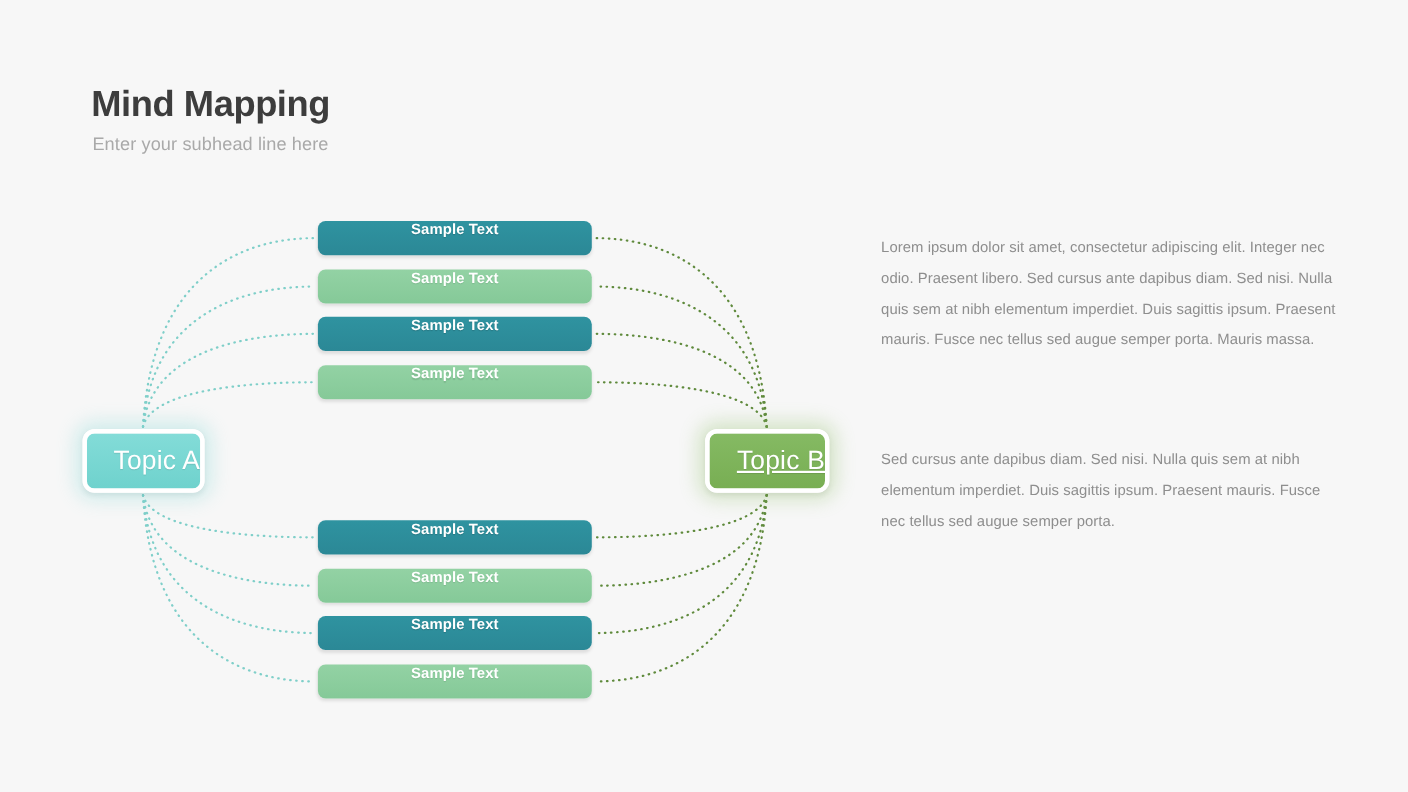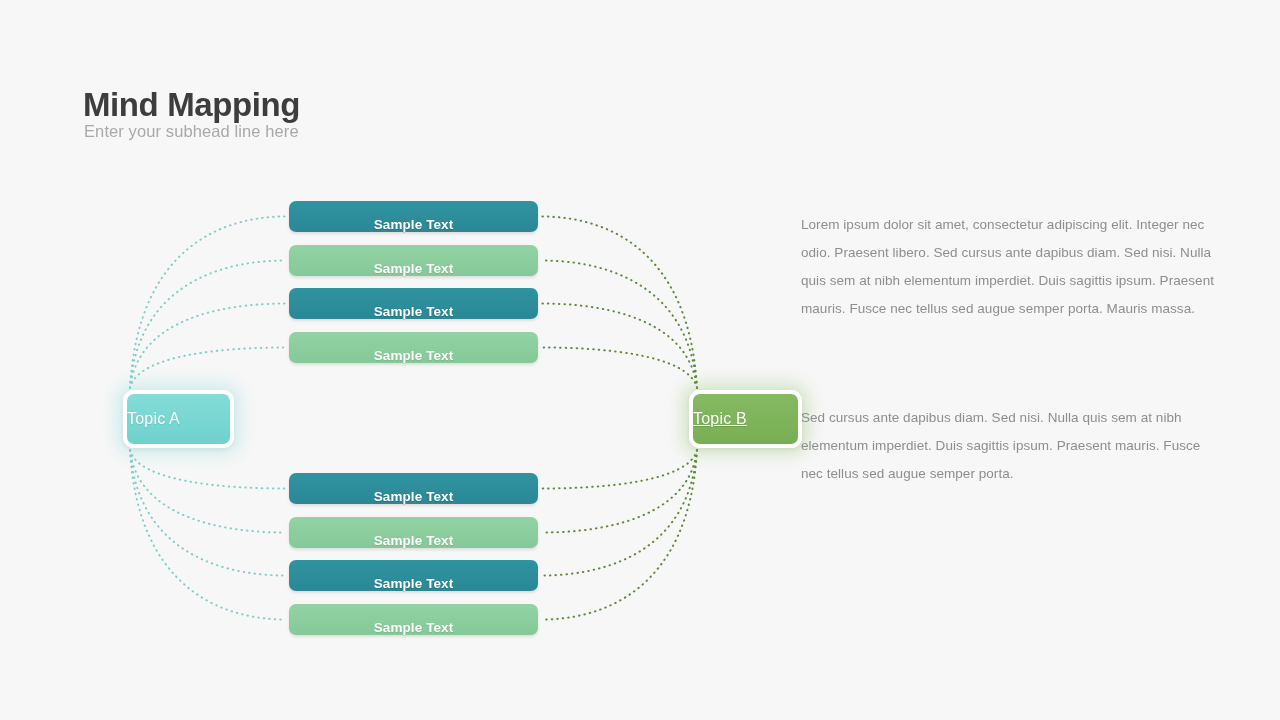--- a/index.html
+++ b/index.html
@@ -8,61 +8,60 @@
     background:#f7f7f7;
     font-family:"Liberation Sans", sans-serif;
     -webkit-font-smoothing:antialiased;
   }
   #stage{position:absolute;inset:0;}
 
   
   #title{
     position:absolute;left:83px;top:76px;
     font-size:33px;font-weight:bold;letter-spacing:-0.4px;
-    color:#3d3d3d;line-height:1.1;white-space:nowrap;margin-top:11px;
+    color:#3d3d3d;line-height:1.1;white-space:nowrap;
   }
   #subhead{
     position:absolute;left:84px;top:122px;
     font-size:16.5px;color:#a9a9a9;letter-spacing:0.1px;
     white-space:nowrap;
   }
 
   
   #links{position:absolute;left:0;top:0;width:1280px;height:720px;pointer-events:none;}
 
   
   .hub{
     position:absolute;
     border-radius:11px;
     border:4px solid #ffffff;
     box-sizing:border-box;
-    display:flex;align-items:center;justify-content:flex-start;
-    color:#ffffff;font-size:16px;letter-spacing:0.2px;
+    display:flex;align-items:center;justify-content:flex-end;
+    color:#ffffff;font-size:24px;letter-spacing:0.2px;
     text-shadow:0 1px 1px rgba(0,0,0,.10);
-    margin-left:48px;
   }
   #hub-a{
     left:75px;top:390px;width:111px;height:58px;
     background:linear-gradient(180deg,#83dcd8 0%,#6fd2cd 100%);
     box-shadow:0 0 16px 7px rgba(126,216,212,.30),
                0 2px 5px rgba(0,0,0,.07);
   }
   #hub-b{
     left:641px;top:390px;width:113px;height:58px;
     background:linear-gradient(180deg,#85ba63 0%,#78ae53 100%);
     box-shadow:0 0 16px 7px rgba(140,190,100,.30),
                0 2px 5px rgba(0,0,0,.07);
     text-decoration:underline;
   }
 
   
   .leaf{
     position:absolute;left:289px;width:249px;height:31px;
     border-radius:7px;
-    display:flex;align-items:flex-end;justify-content:center;
+    display:flex;align-items:flex-start;justify-content:center;
     font-size:13.5px;font-weight:bold;color:#ffffff;
     letter-spacing:0.1px;
     box-shadow:0 2px 3px rgba(0,0,0,.10);
   }
   .leaf.teal{
     background:linear-gradient(180deg,#2f93a0 0%,#2b8896 100%);
     text-shadow:0 1px 1px rgba(0,0,0,.16);
   }
   .leaf.green{
     background:linear-gradient(180deg,#93d2a4 0%,#85c998 100%);

